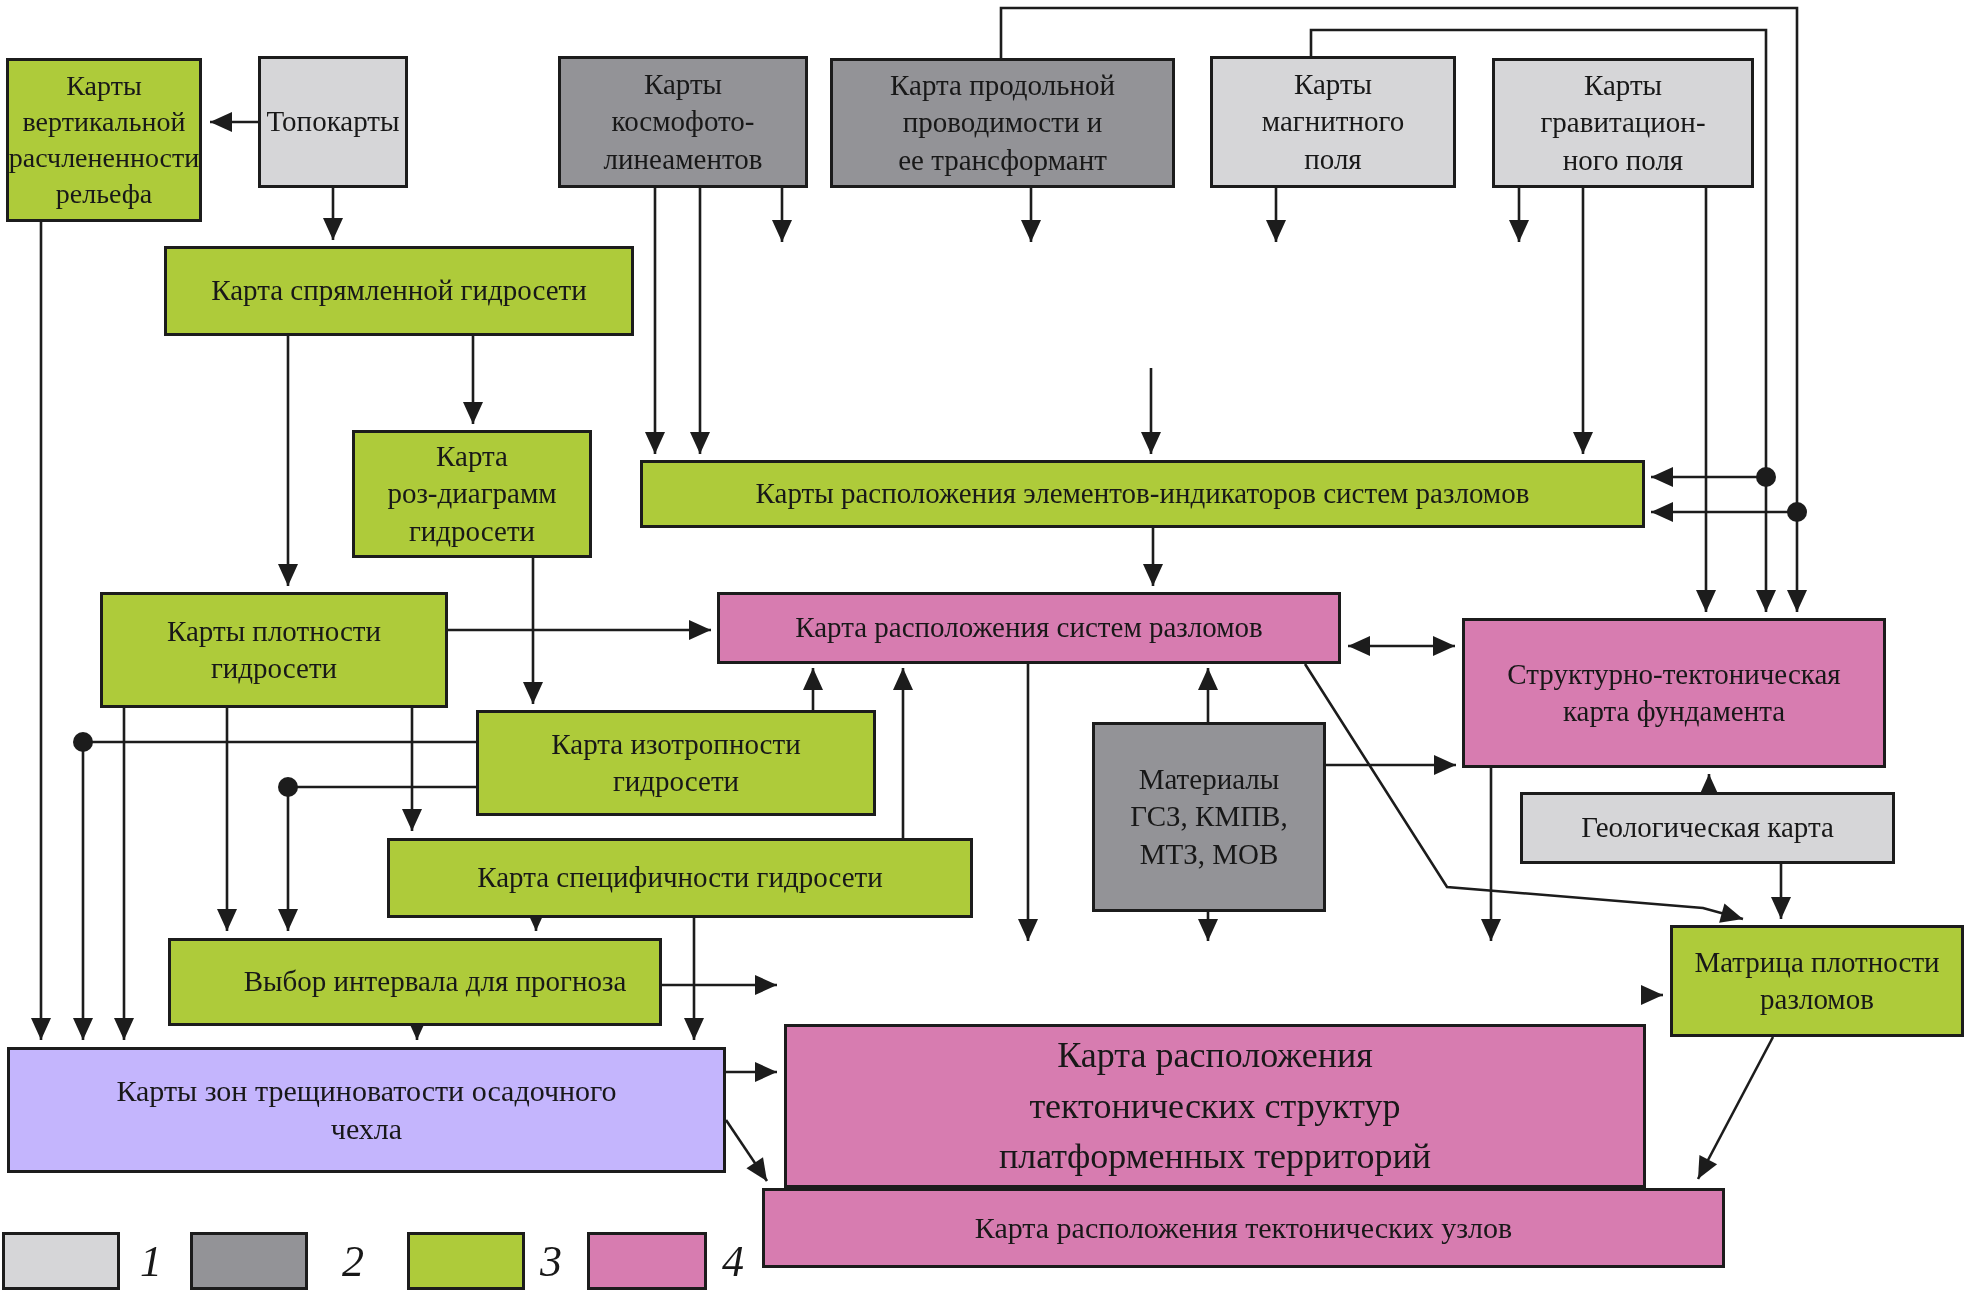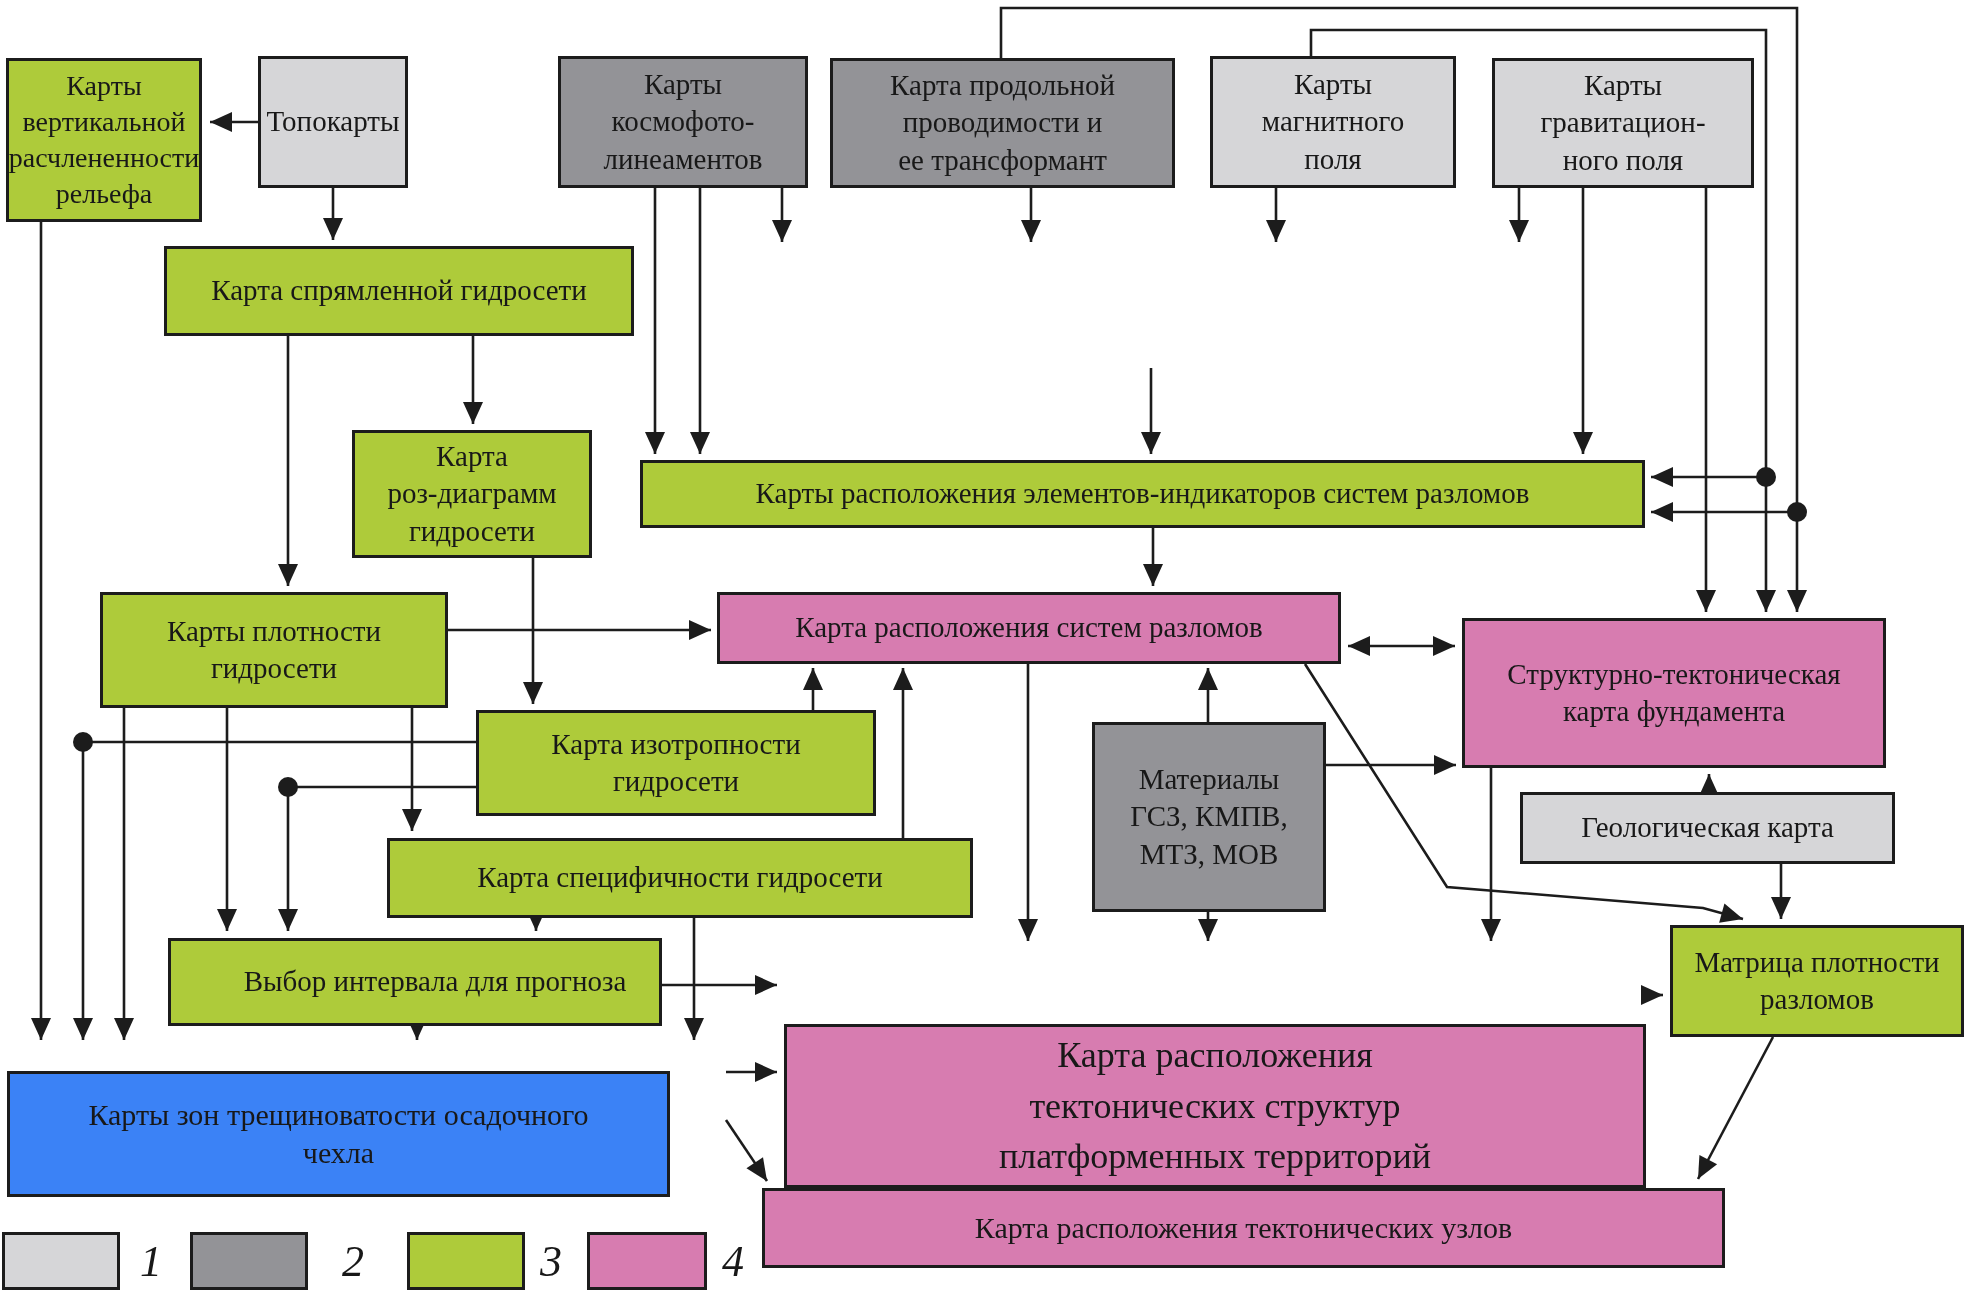--- a/index.html
+++ b/index.html
@@ -115,21 +115,21 @@
 ГСЗ, КМПВ,
 МТЗ, МОВ</div>
   <div class="box" style="left: 1520px; top: 792px; width: 375px; height: 72px; font-size: 29px; background: rgb(214, 214, 216);">Геологическая карта</div>
   <div class="box" style="left: 387px; top: 838px; width: 586px; height: 80px; font-size: 29px; background: rgb(174, 203, 58);">Карта специфичности гидросети</div>
   <div class="box" style="left: 168px; top: 938px; width: 494px; height: 88px; font-size: 29px; background: rgb(174, 203, 58); padding-left: 46px;">Выбор интервала для прогноза</div>
   <div class="box" style="left: 784px; top: 992px; width: 862px; height: 164px; font-size: 36px; line-height: 1.4; background: rgb(215, 124, 176); margin-top: 32px;">Карта расположения
 тектонических структур
 платформенных территорий</div>
   <div class="box" style="left: 1670px; top: 925px; width: 294px; height: 112px; font-size: 29px; background: rgb(174, 203, 58);">Матрица плотности
 разломов</div>
-  <div class="box" style="left: 7px; top: 1047px; width: 663px; height: 126px; font-size: 30px; background: #3b82f6; margin-top: 24px;">Карты зон трещиноватости осадочного
+  <div class="box" style="left: 7px; top: 1047px; width: 719px; height: 126px; font-size: 30px; background: #c4b5fd;">Карты зон трещиноватости осадочного
 чехла</div>
   <div class="box" style="left: 762px; top: 1188px; width: 963px; height: 80px; font-size: 30px; background: rgb(215, 124, 176); text-align: center;">Карта расположения тектонических узлов</div>
 
   <div class="box" style="left: 2px; top: 1232px; width: 118px; height: 58px; background: rgb(214, 214, 216);"></div>
   <div class="legend-num" style="left:140px;top:1232px;height:58px">1</div>
   <div class="box" style="left: 190px; top: 1232px; width: 118px; height: 58px; background: rgb(147, 147, 151);"></div>
   <div class="legend-num" style="left:342px;top:1232px;height:58px">2</div>
   <div class="box" style="left: 407px; top: 1232px; width: 118px; height: 58px; background: rgb(174, 203, 58);"></div>
   <div class="legend-num" style="left:540px;top:1232px;height:58px">3</div>
   <div class="box" style="left: 587px; top: 1232px; width: 120px; height: 58px; background: rgb(215, 124, 176);"></div>

